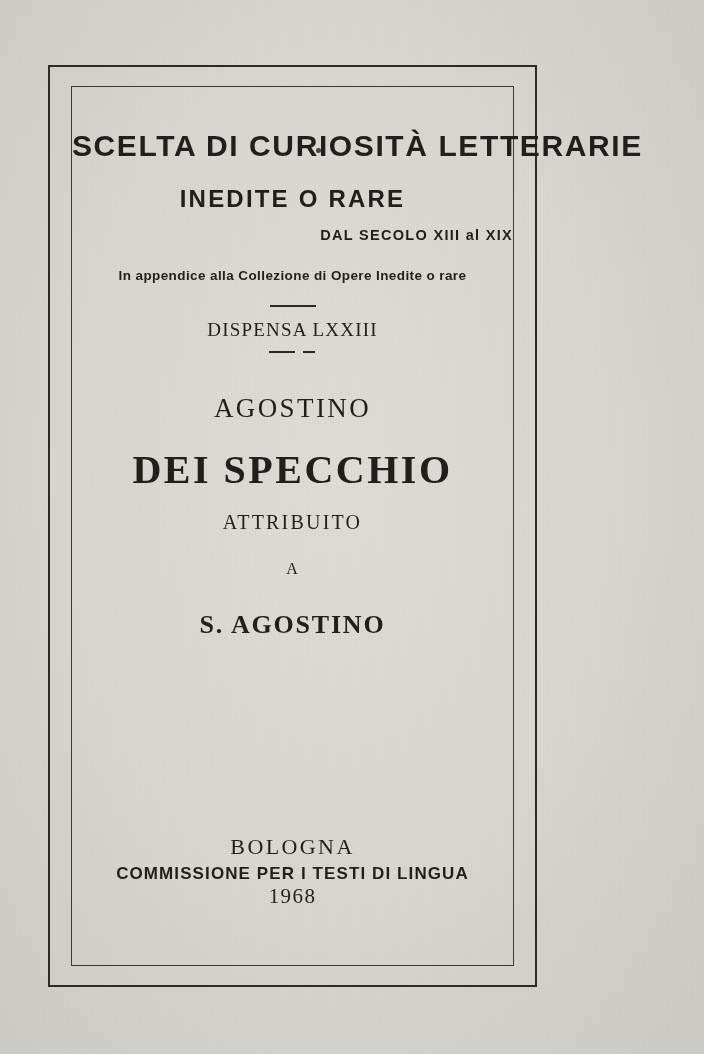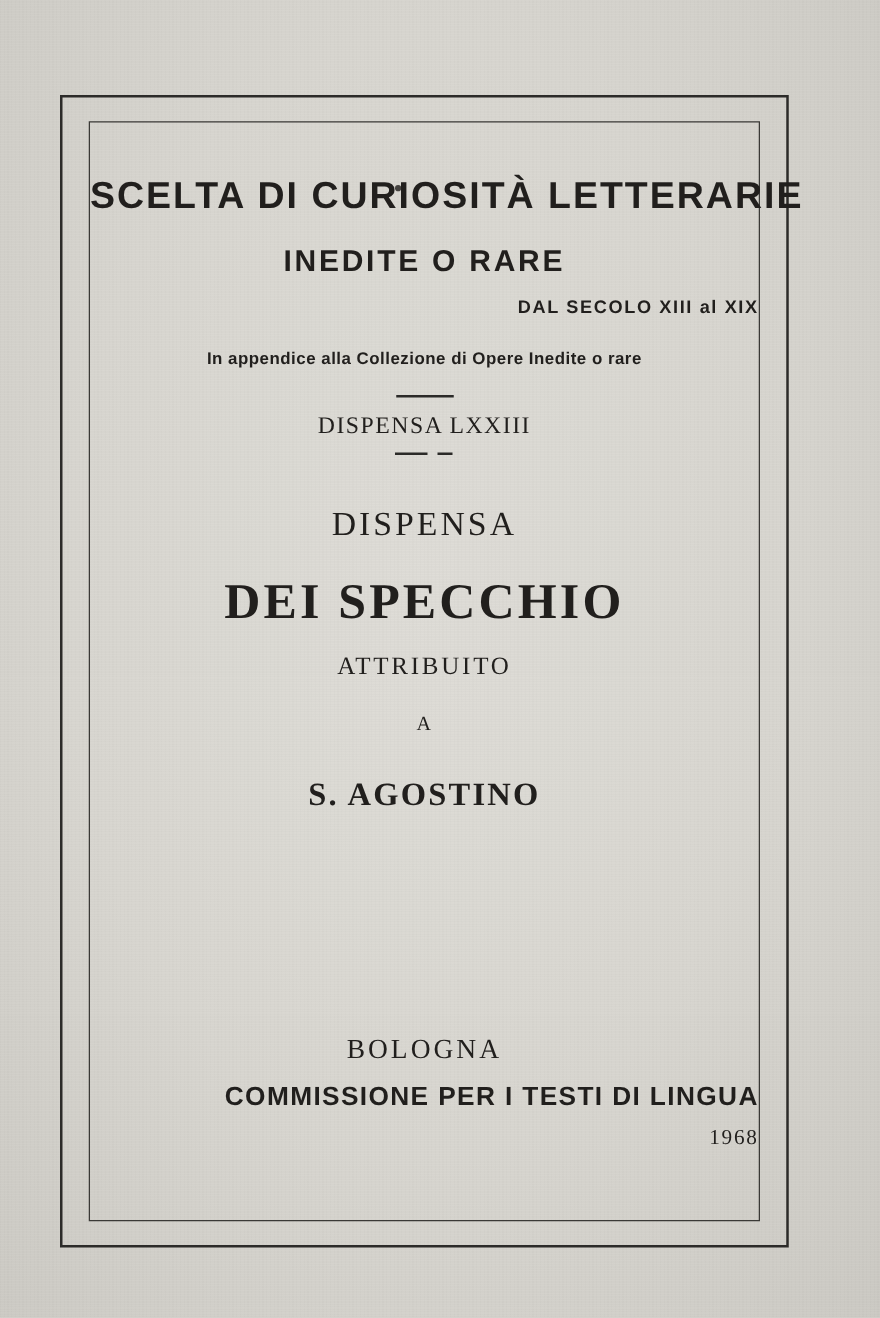--- a/index.html
+++ b/index.html
@@ -28,22 +28,22 @@
       repeating-linear-gradient(0deg, rgba(0,0,0,0.012) 0px, rgba(0,0,0,0.012) 1px, rgba(255,255,255,0.012) 1px, rgba(255,255,255,0.012) 2px),
       repeating-linear-gradient(90deg, rgba(0,0,0,0.010) 0px, rgba(0,0,0,0.010) 1px, rgba(255,255,255,0.010) 1px, rgba(255,255,255,0.010) 3px);
     pointer-events: none;
     opacity: .8;
   }
 
   
   .frame-outer {
     position: absolute;
     left: 48px;
-    top: 76px;
-    width: 583px;
+    top: 65px;
+    width: 489px;
     height: 922px;
     border: 2.5px solid #2c2b29;
     box-sizing: border-box;
   }
   .frame-inner {
     position: absolute;
     left: 21px;
     top: 19px;
     right: 21px;
     bottom: 19px;
@@ -164,31 +164,28 @@
   }
   .city {
     font-family: "Liberation Serif", serif;
     font-weight: normal;
     font-size: 22px;
     letter-spacing: 2.4px;
   }
   .publisher {
     font-family: "Liberation Sans", sans-serif;
     font-weight: bold;
+    font-size: 17px;
+    letter-spacing: 1.1px;
+    margin-top: 4px;
+  }
+  .year {
+    font-family: "Liberation Serif", serif;
     font-size: 21px;
-    letter-spacing: 1.1px;
-    margin-top: 14px;
-    text-align: right;
-  }
-  .year {
-    font-family: "Liberation Serif", serif;
-    font-size: 17px;
     letter-spacing: 1.4px;
-    margin-top: 10px;
-    text-align: right;
   }
 
   
   .ink-speck {
     position: absolute;
     left: 316px;
     top: 148px;
     width: 5px;
     height: 5px;
     border-radius: 50%;
@@ -211,21 +208,21 @@
         <div class="series-sub2">DAL SECOLO XIII al XIX</div>
         <div class="series-note">In appendice alla Collezione di Opere Inedite o rare</div>
 
         <div class="rule-short"></div>
         <div class="dispensa">DISPENSA LXXIII</div>
         <div class="rule-break">
           <i class="a"></i>
             <i class="b"></i>
         </div>
 
-        <div class="work-title">DISPENSA</div>
+        <div class="work-title">AGOSTINO</div>
         <div class="work-title-main">DEI  SPECCHIO</div>
         <div class="attrib">ATTRIBUITO</div>
         <div class="attrib-a">A</div>
         <div class="author">S.  AGOSTINO</div>
 
         <div class="imprint">
           <div class="city">BOLOGNA</div>
           <div class="publisher">COMMISSIONE PER I TESTI DI LINGUA</div>
           <div class="year">1968</div>
         </div>

